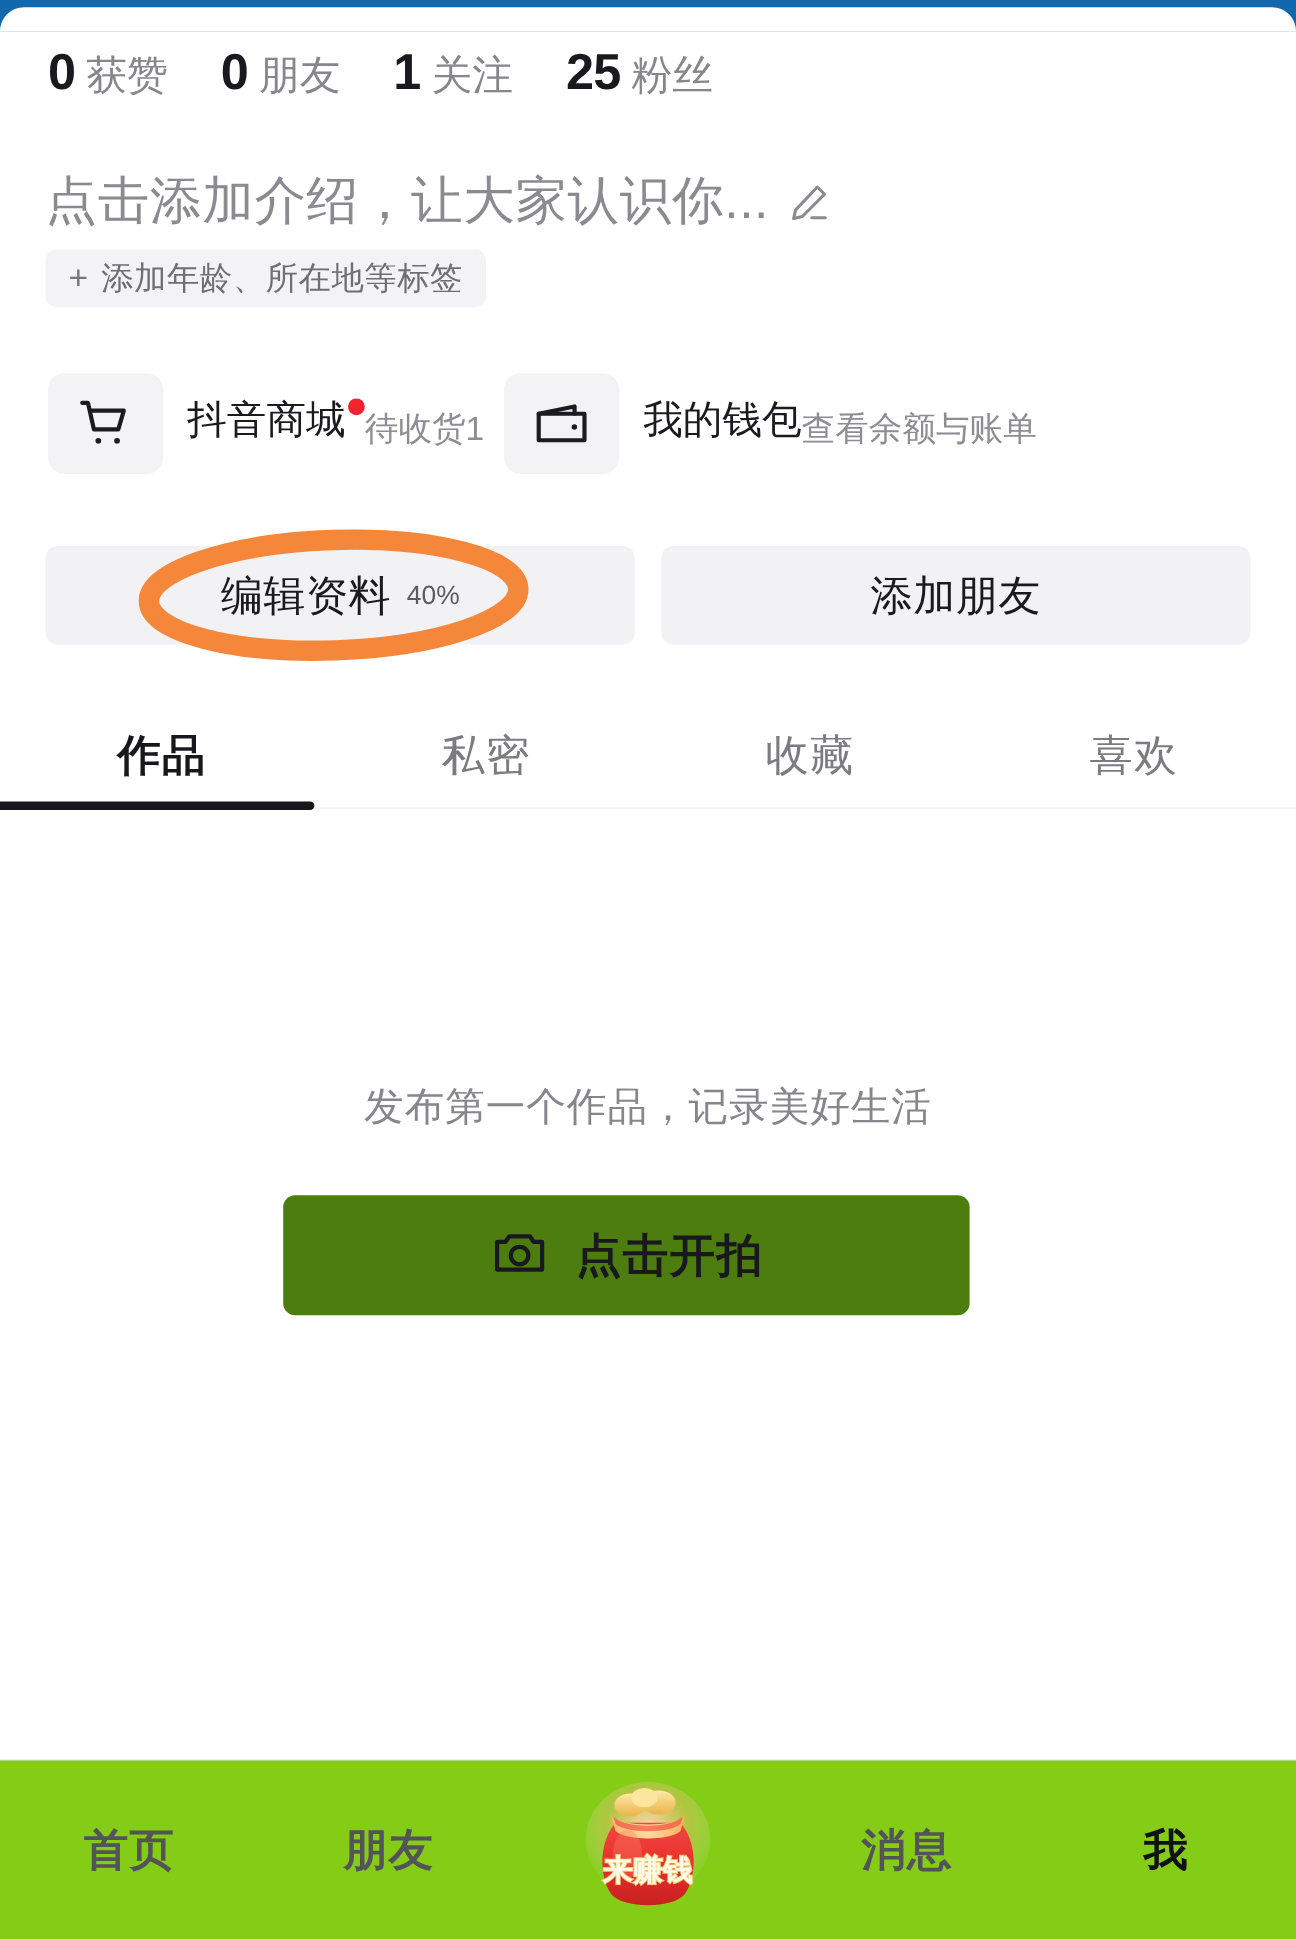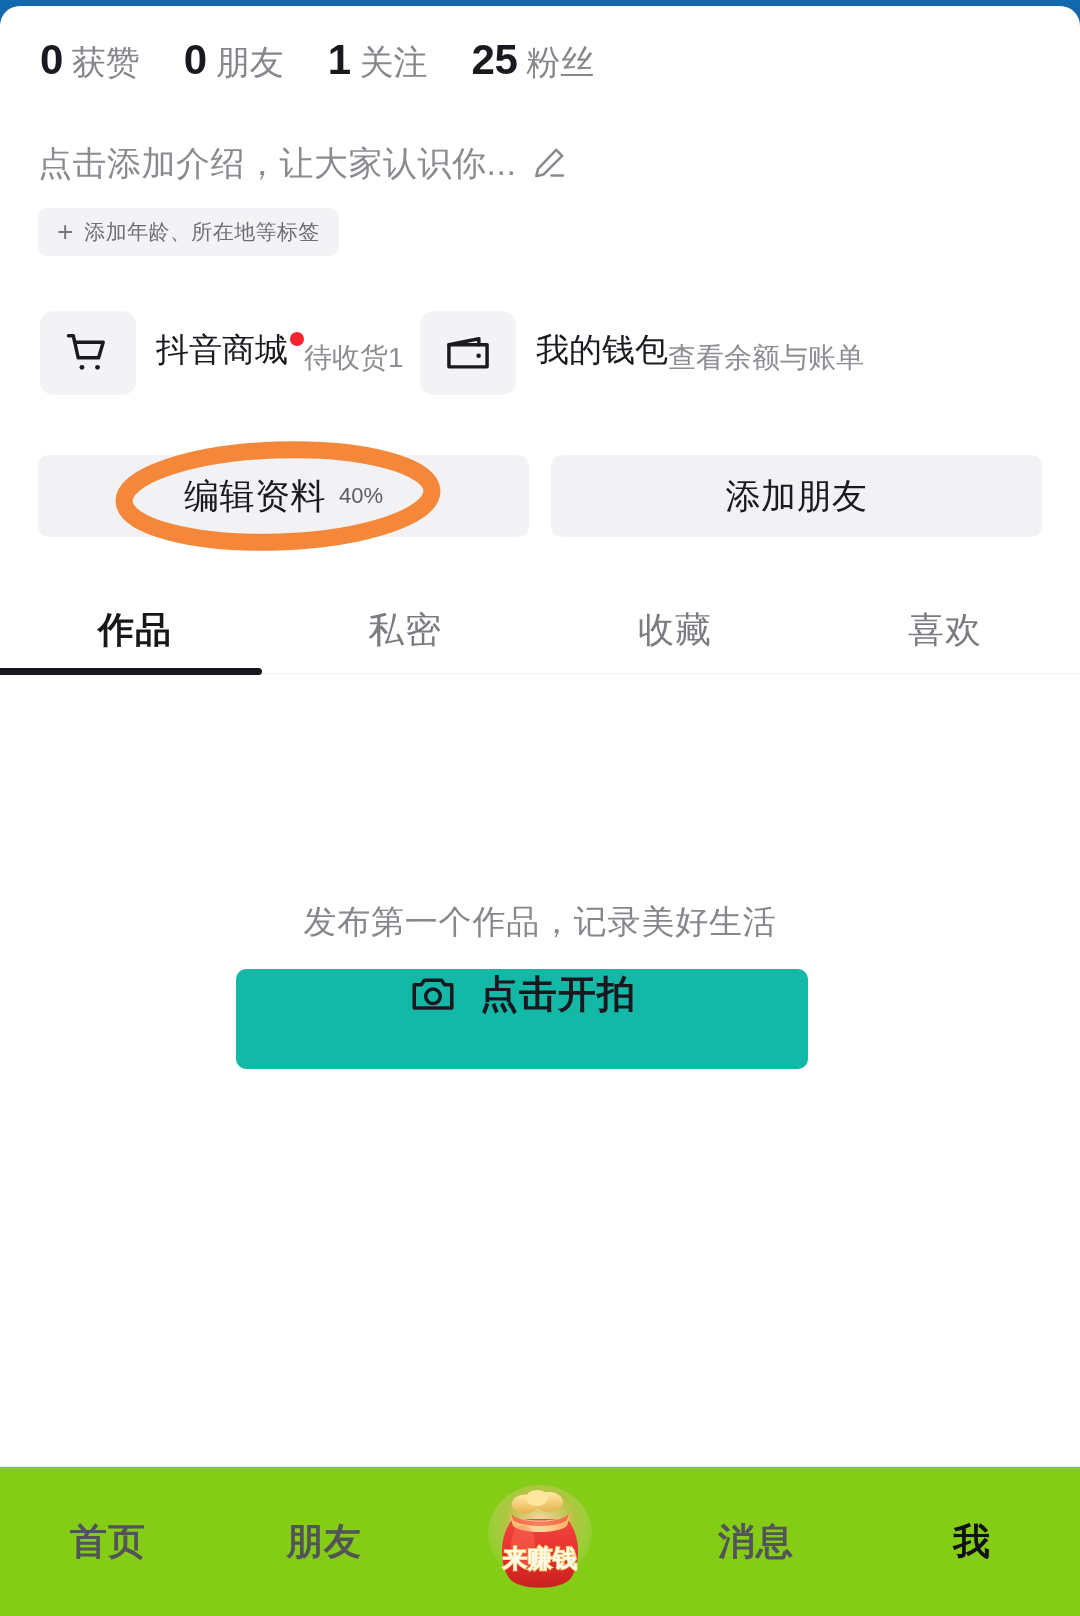--- a/index.html
+++ b/index.html
@@ -67,21 +67,21 @@
   }
 
   
   .bio-row {
     position: absolute;
     top: 143px; left: 38px;
     display: flex;
     align-items: center;
   }
   .bio-text {
-    font-size: 34px;
+    font-size: 43px;
     color: #8a8a90;
     line-height: 1.2;
     letter-spacing: 0.5px;
   }
   .pencil-icon {
     margin-left: 14px;
     display: inline-flex;
     align-items: center;
   }
 
@@ -97,21 +97,21 @@
     align-items: center;
     gap: 11px;
   }
   .tag-plus {
     font-size: 28px;
     color: #76767c;
     font-weight: 300;
     line-height: 1;
   }
   .tag-label {
-    font-size: 21px;
+    font-size: 27px;
     color: #6e6e74;
     letter-spacing: 0.4px;
   }
 
   
   .entries {
     position: absolute;
     top: 311px; left: 40px;
     width: 1000px;
     display: flex;
@@ -246,28 +246,28 @@
     position: absolute;
     top: 900px; left: 0;
     width: 1080px;
     text-align: center;
     font-size: 33px;
     color: #86868c;
     letter-spacing: 0.8px;
   }
   .shoot-btn {
     position: absolute;
-    top: 969px;
+    top: 996px;
     left: 236px;
     width: 572px;
     height: 100px;
-    background: #14b8a6;
+    background: #4d7c0f;
     border-radius: 10px;
     display: flex;
-    align-items: flex-start;
+    align-items: center;
     justify-content: center;
     gap: 22px;
   }
   .shoot-label {
     font-size: 38px;
     color: #18181e;
     font-weight: 600;
     letter-spacing: 1px;
   }
 

